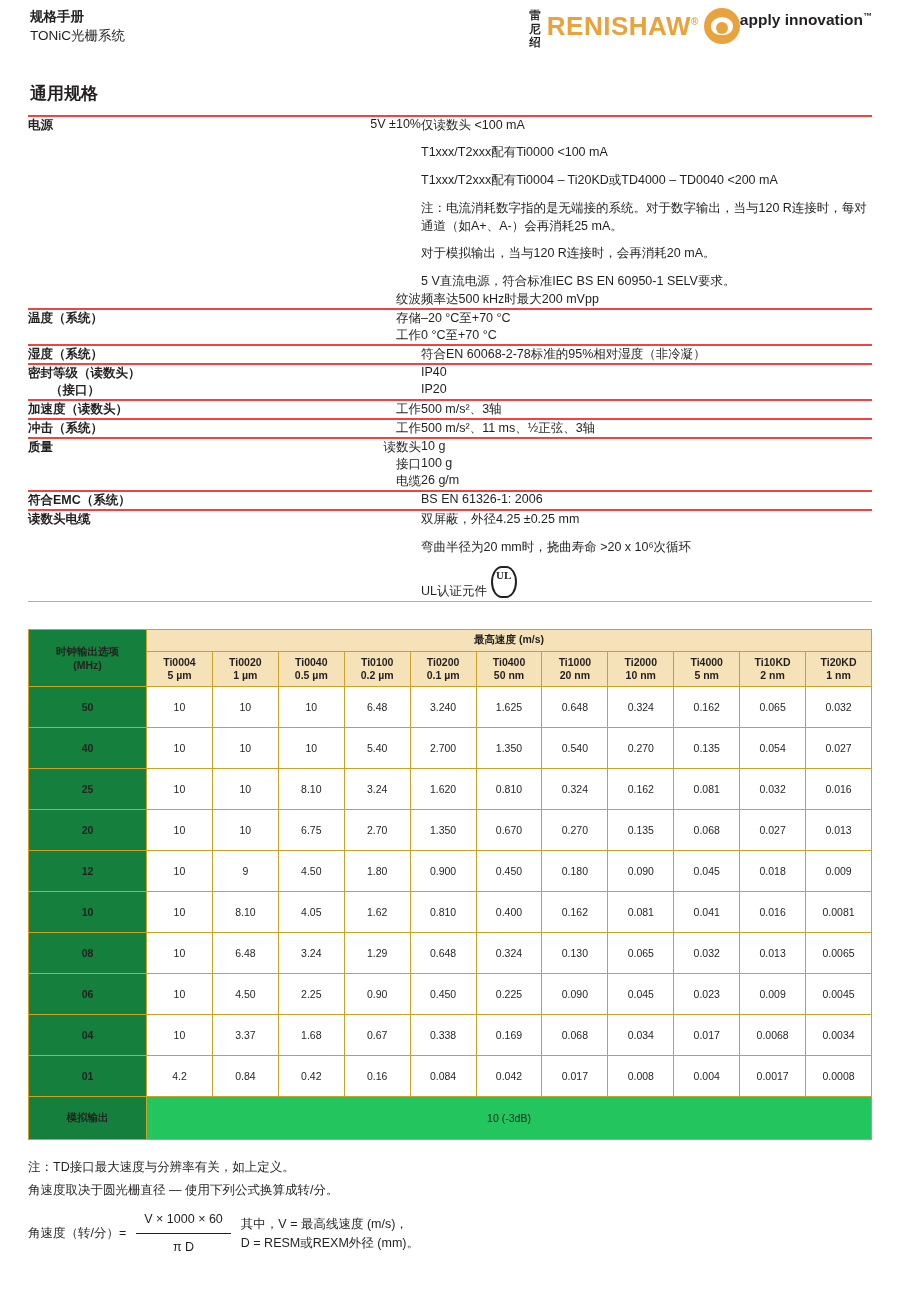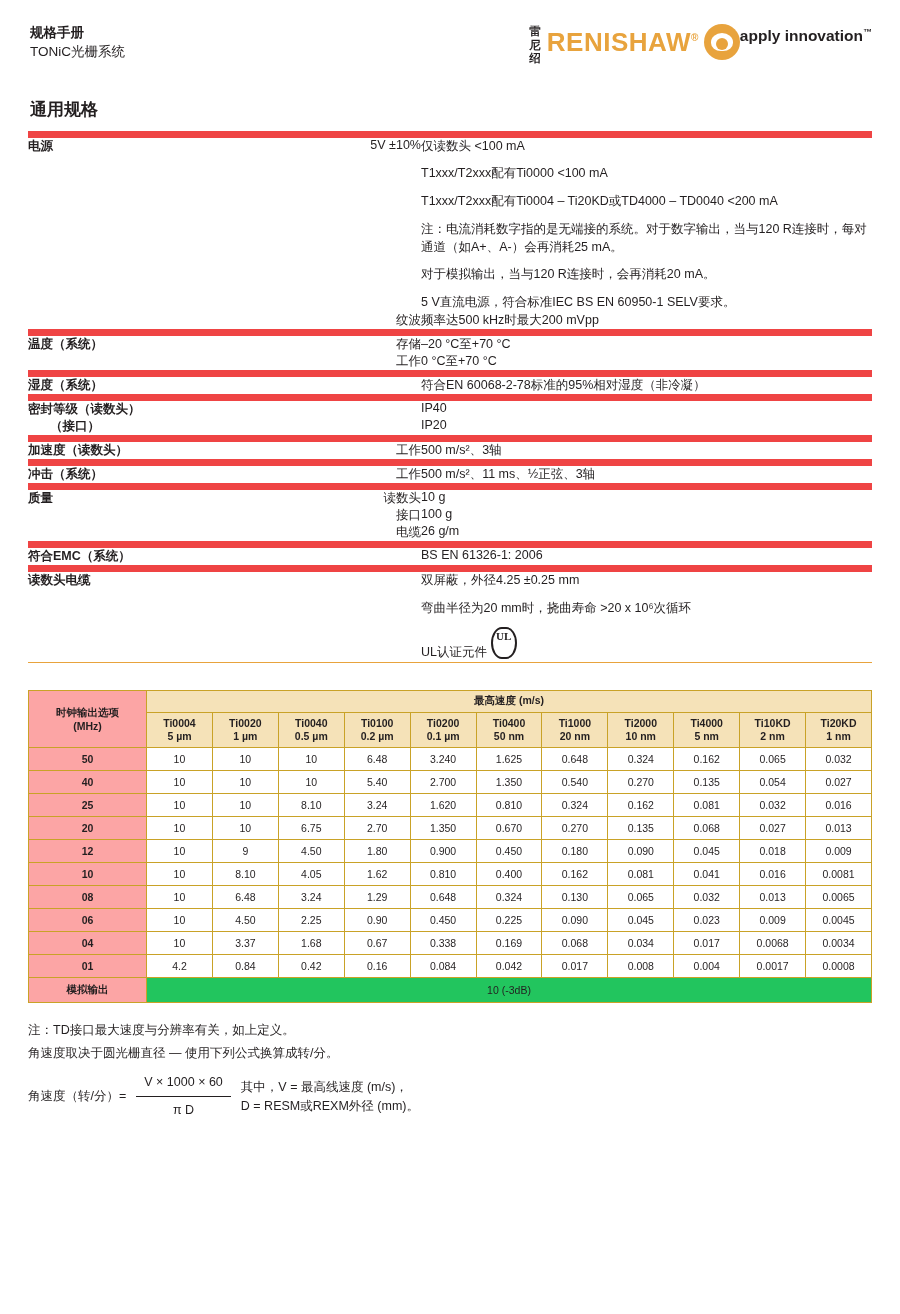--- a/index.html
+++ b/index.html
@@ -8,21 +8,21 @@
     width: 900px;
     height: 1314px;
     background: #ffffff;
     font-family: "Liberation Sans", sans-serif;
     color: #231f20;
     position: relative;
   }
   .page { position: relative; width:900px; height:1314px; padding: 0 28px; }
 
   
-  .header { display:flex; justify-content:space-between; align-items:flex-start; padding-top:24px;gap:26px; }
+  .header { display:flex; justify-content:space-between; align-items:flex-start; padding-top:8px;gap:26px; }
   .hdr-left { padding-left: 2px; }
   .hdr-title { font-size: 13.5px; font-weight: bold; color:#231f20; line-height:1.35; }
   .hdr-sub { font-size: 13.5px; color:#231f20; line-height:1.5; }
   .hdr-right { display:flex; align-items:flex-start; gap:6px; }
   .cn-stack { font-size: 11.5px; font-weight:bold; line-height:1.18; color:#231f20; text-align:center; padding-top:1px; }
   .brandblock { display:flex; flex-direction:row; align-items:flex-start; }
   .brandrow { display:flex; align-items:center; gap:5px; }
   .renishaw { font-size: 26px; font-weight: bold; letter-spacing:0.5px; color:#E8A33D; line-height:1; font-family:"Liberation Sans", sans-serif; }
   .reg { font-size: 10px; vertical-align: super; color:#E8A33D; }
   .rlogo { width: 36px; height: 36px; border-radius:50%; background:#E8A33D; position:relative; }
@@ -30,38 +30,38 @@
   .rlogo:before{ content:""; position:absolute; left:12px; top:14px; width:12px; height:12px; border-radius:50%; background:#E8A33D; z-index:2;}
   .apply { font-size: 15.5px; font-weight:bold; color:#231f20; margin-top:3px; }
   .tm { font-size: 9px; vertical-align: super; }
 
   
   .sec-title { font-size: 17px; font-weight:bold; margin: 32px 0 10px 2px; }
 
   
   table.spec { width: 100%; border-collapse: collapse; }
   table.spec td { vertical-align: top; padding: 0; }
-  .rowline td { border-top: 7px solid #ef4444; }
+  .rowline td { border-top: 2px solid #ef4444; }
   .c1 { width: 300px; padding: 7px 4px 7px 2px; font-size: 12.5px; font-weight: bold; }
   .c2 { width: 93px; padding: 7px 8px 7px 0; font-size: 12.5px; text-align: right; white-space:nowrap; }
   .c3 { padding: 7px 0 7px 10px; font-size: 12.5px; }
   .c3 p { margin: 0 0 10px 0; line-height: 1.42; }
   .c3 p:last-child { margin-bottom: 0; }
   .c1.indent { font-weight: bold; padding-left: 22px; }
   .topline { border-top: 1px solid #E8A33D; }
   .ulmark { display:inline-block; width:26px; height:32px; border:2px solid #231f20; border-radius:50%/60%; position:relative; vertical-align:-3px; margin-left:4px; }
   .ulmark span { position:absolute; left:3px; top:0px; font-size:11px; font-weight:bold; font-family:"Liberation Serif", serif; }
 
   
   .sp-wrap { margin-top: 26px; }
   table.sp { width: 100%; border-collapse: collapse; font-size: 10.5px; table-layout: fixed; }
   table.sp th, table.sp td { border: 1px solid #C9A227; text-align:center; }
   table.sp .hdr-top { background:#F5E2B8; font-weight:bold; height:22px; }
   table.sp .colhdr { background:#F5E2B8; font-weight:bold; padding:4px 1px; line-height:1.25; height:34px; }
-  table.sp .rowhdr { background:#fca5a5; font-weight:bold; padding:5px 2px;margin-left:16px; }
+  table.sp .rowhdr { background:#15803d; font-weight:bold; padding:14px 2px;margin-left:16px; }
   table.sp td.val { padding: 5px 2px; background:#ffffff; }
   table.sp .firstcol { width: 118px; }
   .analog { background:#22c55e; padding:5px 8px; }
 
   
   .notes { margin-top: 16px; font-size: 12.5px; line-height: 1.85; }
   .formula { display:flex; align-items:center; gap:10px; margin-top: 6px; font-size:12.5px; }
   .frac { display:inline-block; text-align:center; }
   .frac .num { padding: 0 8px 2px 8px; border-bottom: 1.3px solid #231f20; }
   .frac .den { padding-top: 2px; }

